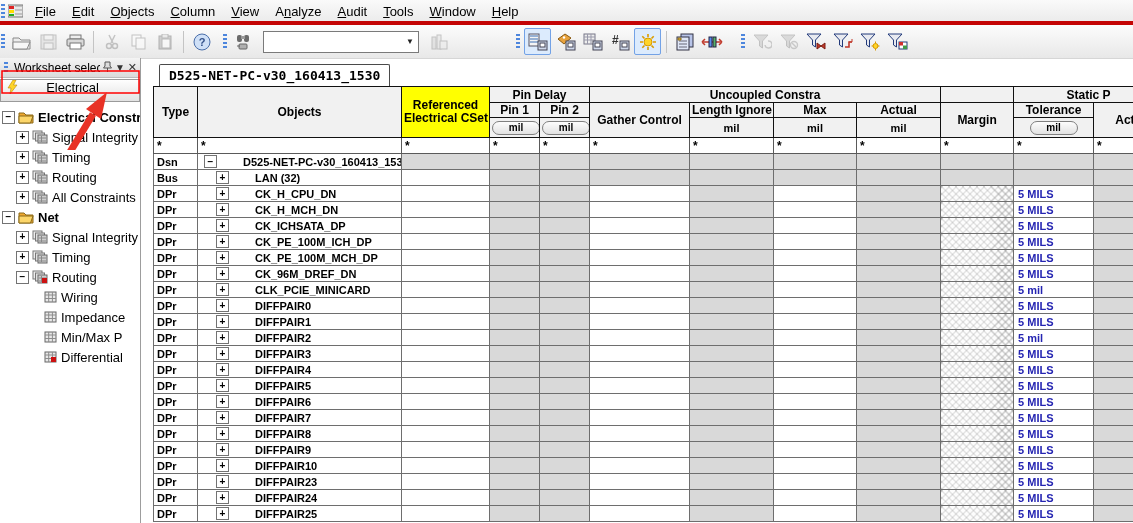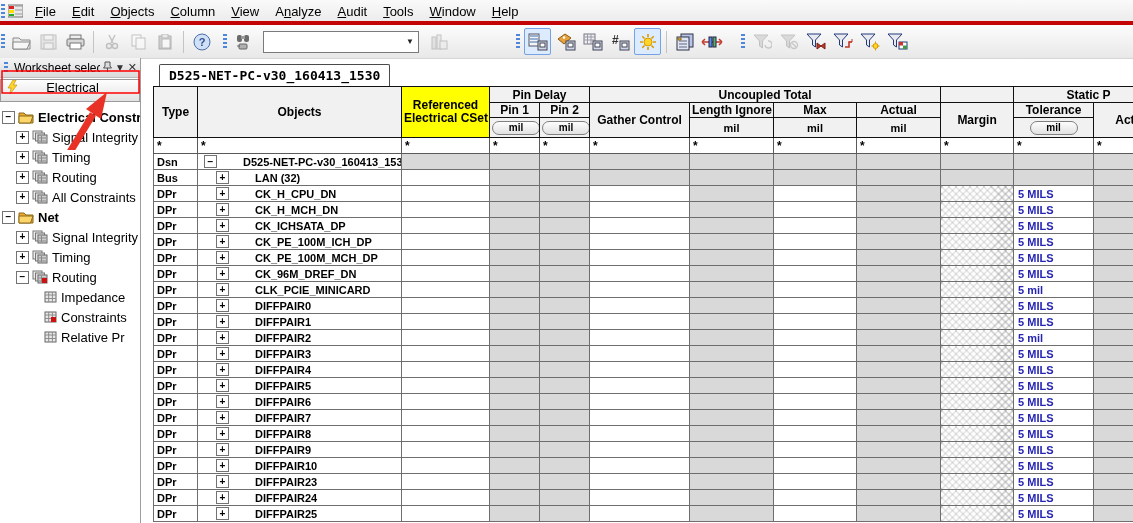--- a/index.html
+++ b/index.html
@@ -418,44 +418,55 @@
           </div>
           <div class="titem">
             <span class="tsp" style="width: 30px;"></span>
             <span class="tsp" style="width: 14px;"></span>
             <span class="ticon">
               <svg width="13" height="12">
                 <rect x="1" y="1" width="11" height="10" fill="#e9e9e9" stroke="#666"></rect>
                 <path d="M1 4 h11 M1 7.5 h11 M4.7 1 v10 M8.4 1 v10" stroke="#8c8c8c"></path>
               </svg>
             </span>
-            <span class="tlabel">Impedance</span>
+            <span class="tlabel">Wiring</span>
           </div>
           <div class="titem">
             <span class="tsp" style="width: 30px;"></span>
             <span class="tsp" style="width: 14px;"></span>
             <span class="ticon">
               <svg width="13" height="12">
                 <rect x="1" y="1" width="11" height="10" fill="#e9e9e9" stroke="#666"></rect>
                 <path d="M1 4 h11 M1 7.5 h11 M4.7 1 v10 M8.4 1 v10" stroke="#8c8c8c"></path>
               </svg>
-              <span class="mark"></span>
-            </span>
-            <span class="tlabel">Constraints</span>
+            </span>
+            <span class="tlabel">Impedance</span>
           </div>
           <div class="titem">
             <span class="tsp" style="width: 30px;"></span>
             <span class="tsp" style="width: 14px;"></span>
             <span class="ticon">
               <svg width="13" height="12">
                 <rect x="1" y="1" width="11" height="10" fill="#e9e9e9" stroke="#666"></rect>
                 <path d="M1 4 h11 M1 7.5 h11 M4.7 1 v10 M8.4 1 v10" stroke="#8c8c8c"></path>
               </svg>
             </span>
-            <span class="tlabel">Relative Pr</span>
+            <span class="tlabel">Min/Max P</span>
+          </div>
+          <div class="titem">
+            <span class="tsp" style="width: 30px;"></span>
+            <span class="tsp" style="width: 14px;"></span>
+            <span class="ticon">
+              <svg width="13" height="12">
+                <rect x="1" y="1" width="11" height="10" fill="#e9e9e9" stroke="#666"></rect>
+                <path d="M1 4 h11 M1 7.5 h11 M4.7 1 v10 M8.4 1 v10" stroke="#8c8c8c"></path>
+              </svg>
+              <span class="mark"></span>
+            </span>
+            <span class="tlabel">Differential</span>
           </div>
         </div>
     </div>
 
     <div class="main">
       <div class="tabbar">
         <div class="tab">D525-NET-PC-v30_160413_1530</div>
       </div>
       <div class="gridwrap">
         <table>
@@ -475,21 +486,21 @@
           </colgroup>
           <thead>
             <tr class="h1">
               <th rowspan="3">Type</th>
               <th rowspan="3">Objects</th>
               <th rowspan="3" class="yellow">
                 <div>Referenced</div>
                 <div>Electrical CSet</div>
               </th>
               <th colspan="2" class="grp">Pin Delay</th>
-              <th colspan="4" class="grp">Uncoupled Total</th>
+              <th colspan="4" class="grp">Uncoupled Constra</th>
               <th class="grp"></th>
               <th colspan="2" class="grp">Static P</th>
             </tr>
             <tr class="h2">
               <th>Pin 1</th>
               <th>Pin 2</th>
               <th rowspan="2">Gather Control</th>
               <th>Length Ignore</th>
               <th>Max</th>
               <th>Actual</th>

